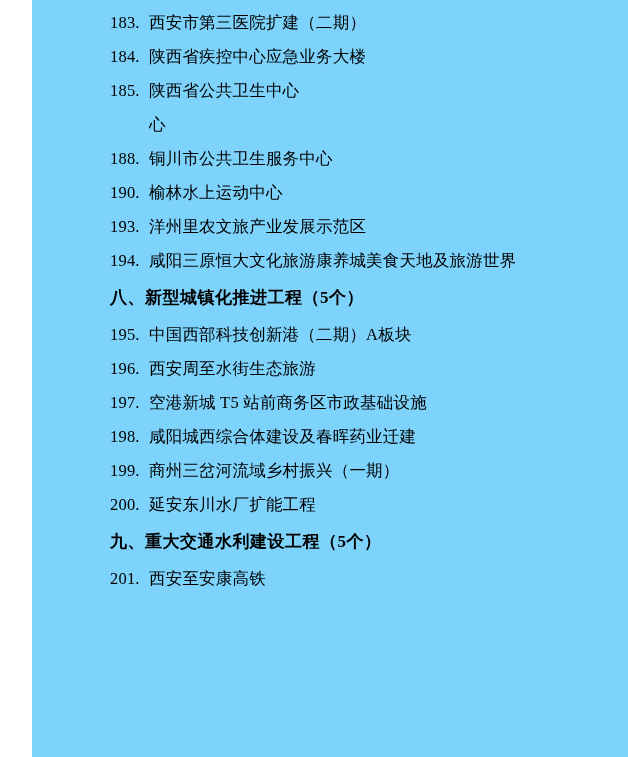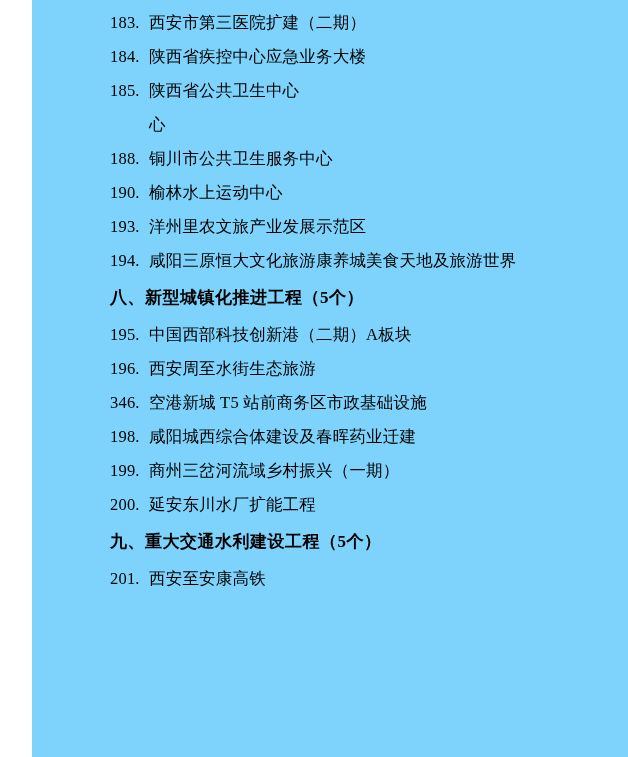--- a/index.html
+++ b/index.html
@@ -76,21 +76,21 @@
       <div class="line item"><span class="num">188.</span><span class="txt">铜川市公共卫生服务中心</span></div>
       <div class="line item"><span class="num">190.</span><span class="txt">榆林水上运动中心</span></div>
       <div class="line item"><span class="num">193.</span><span class="txt">洋州里农文旅产业发展示范区</span></div>
       <div class="line item"><span class="num">194.</span><span class="txt">咸阳三原恒大文化旅游康养城美食天地及旅游世界</span></div>
       <div class="heading">
         <span class="hnum">八、</span>
         <span class="htxt">新型城镇化推进工程（5个）</span>
       </div>
       <div class="line item"><span class="num">195.</span><span class="txt">中国西部科技创新港（二期）A板块</span></div>
       <div class="line item"><span class="num">196.</span><span class="txt">西安周至水街生态旅游</span></div>
-      <div class="line item"><span class="num">346.</span><span class="txt">空港新城 T5 站前商务区市政基础设施</span></div>
+      <div class="line item"><span class="num">197.</span><span class="txt">空港新城 T5 站前商务区市政基础设施</span></div>
       <div class="line item"><span class="num">198.</span><span class="txt">咸阳城西综合体建设及春晖药业迁建</span></div>
       <div class="line item"><span class="num">199.</span><span class="txt">商州三岔河流域乡村振兴（一期）</span></div>
       <div class="line item"><span class="num">200.</span><span class="txt">延安东川水厂扩能工程</span></div>
       <div class="heading">
         <span class="hnum">九、</span>
         <span class="htxt">重大交通水利建设工程（5个）</span>
       </div>
       <div class="line item"><span class="num">201.</span><span class="txt">西安至安康高铁</span></div>
     </div>
 </div>

